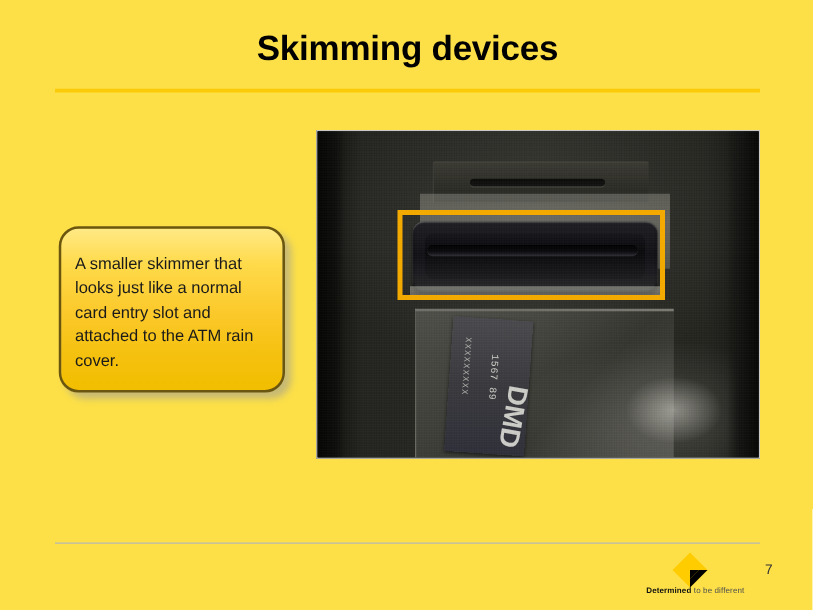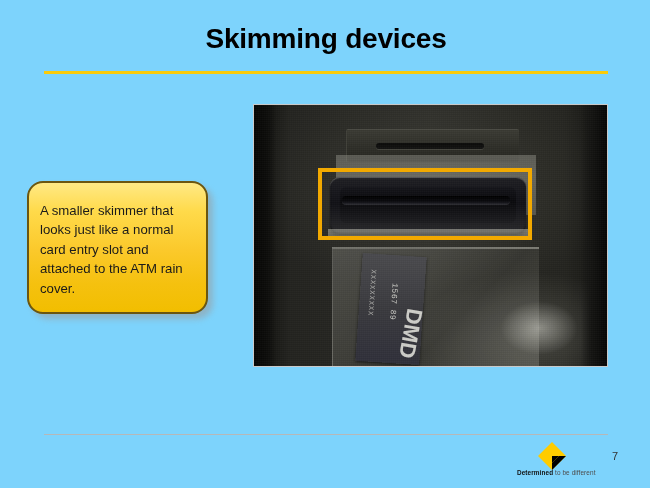--- a/index.html
+++ b/index.html
@@ -12,21 +12,21 @@
     width: 650px;
     height: 488px;
     font-family: "Liberation Sans", sans-serif;
     overflow: hidden;
     position: relative;
   }
 
   .slide {
     position: absolute;
     inset: 0;
-    background: #7dd3fc;
+    background: #fde047;
   }
 
   
   .slide-title {
     position: absolute;
     left: 44px;
     top: 24px;
     width: 564px;
     text-align: center;
     font-size: 28px;
@@ -42,21 +42,21 @@
     left: 44px;
     top: 71px;
     width: 564px;
     height: 3px;
     background: #FBCB0A;
   }
 
   
   .callout-wrap {
     position: absolute;
-    left: 27px;
+    left: 47px;
     top: 181px;
     width: 181px;
     height: 133px;
   }
   .callout-shadow {
     position: absolute;
     left: 5px;
     top: 5px;
     width: 181px;
     height: 133px;

